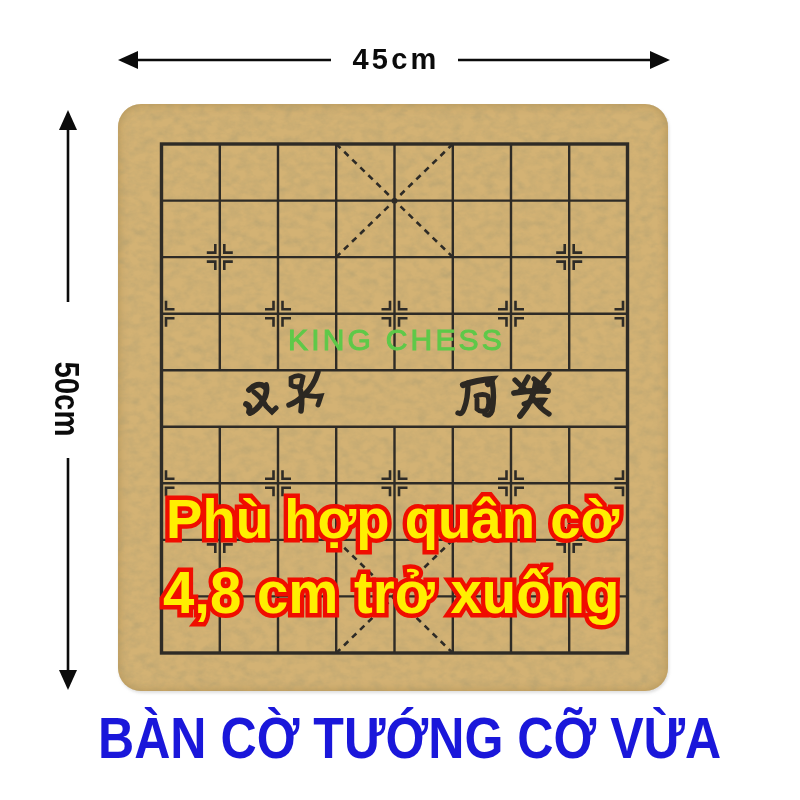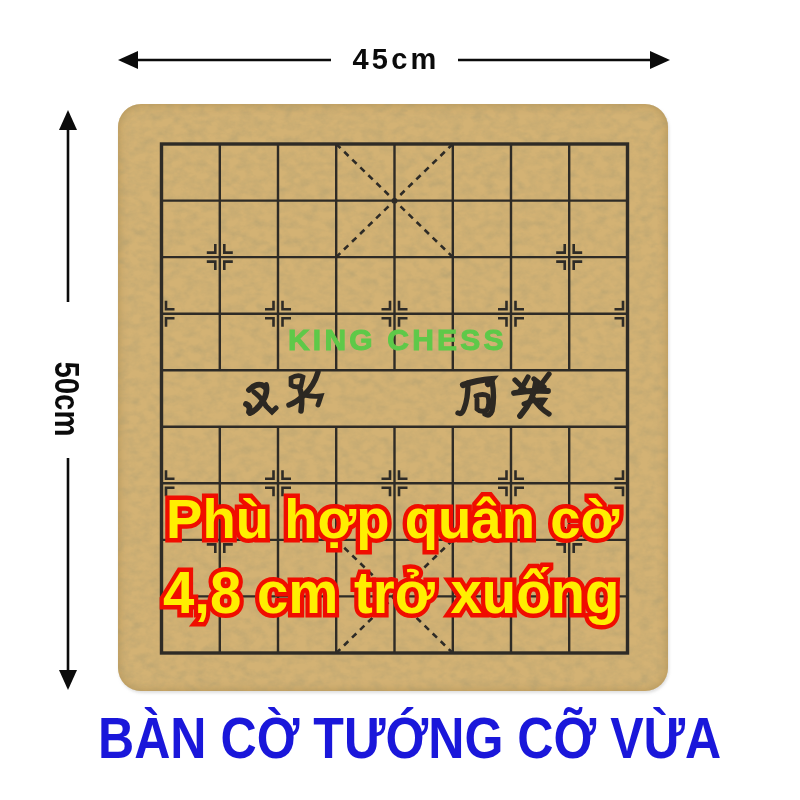--- a/index.html
+++ b/index.html
@@ -78,21 +78,21 @@
       <path d="M534 379 l10 8"></path>
       <path d="M549 374 l-12 16"></path>
       <path d="M514 393 q17 -3 34 -2" stroke-width="5.8"></path>
       <path d="M536 382 q-2 18 -16 34" stroke-width="5.8"></path>
       <path d="M524 404 q10 -5 20 -4 l-4 6" stroke-width="4.9"></path>
       <path d="M533 398 q6 10 16 16" stroke-width="5.3"></path>
     </g>
   </g>
 </svg>
 
-<div class="abs" style="left:288px;top:325.2px;font-size:30px;line-height:1;font-weight:bold;letter-spacing:3.2px;color:#5ec949;-webkit-text-stroke:1px #5ec949;white-space:nowrap;">KING CHESS</div>
+<div class="abs" style="left:288px;top:325.2px;font-size:30px;line-height:1;font-weight:normal;letter-spacing:3.2px;color:#5ec949;-webkit-text-stroke:1px #5ec949;white-space:nowrap;">KING CHESS</div>
 
 <div class="abs" style="left:166.4px;top:490.6px;font-size:56px;line-height:1;font-weight:bold;white-space:nowrap;transform-origin:left center;transform:scaleX(0.974);color:#f00d00;-webkit-text-stroke:9px #f00d00;">Phù hợp quân cờ</div>
 
 <div class="abs" style="left:166.4px;top:490.6px;font-size:56px;line-height:1;font-weight:bold;white-space:nowrap;transform-origin:left center;transform:scaleX(0.974);color:#ffee00;">Phù hợp quân cờ</div>
 
 <div class="abs" style="left:163.3px;top:562.7px;font-size:60px;line-height:1;font-weight:bold;white-space:nowrap;transform-origin:left center;transform:scaleX(0.939);color:#f00d00;-webkit-text-stroke:9px #f00d00;">4,8 cm trở xuống</div>
 
 <div class="abs" style="left:163.3px;top:562.7px;font-size:60px;line-height:1;font-weight:bold;white-space:nowrap;transform-origin:left center;transform:scaleX(0.939);color:#ffee00;">4,8 cm trở xuống</div>
 
 <div class="abs" style="left:98.4px;top:710.3px;font-size:57px;line-height:1;font-weight:bold;white-space:nowrap;transform-origin:left center;transform:scaleX(0.879);color:#1a17da;">BÀN CỜ TƯỚNG CỠ VỪA</div>

